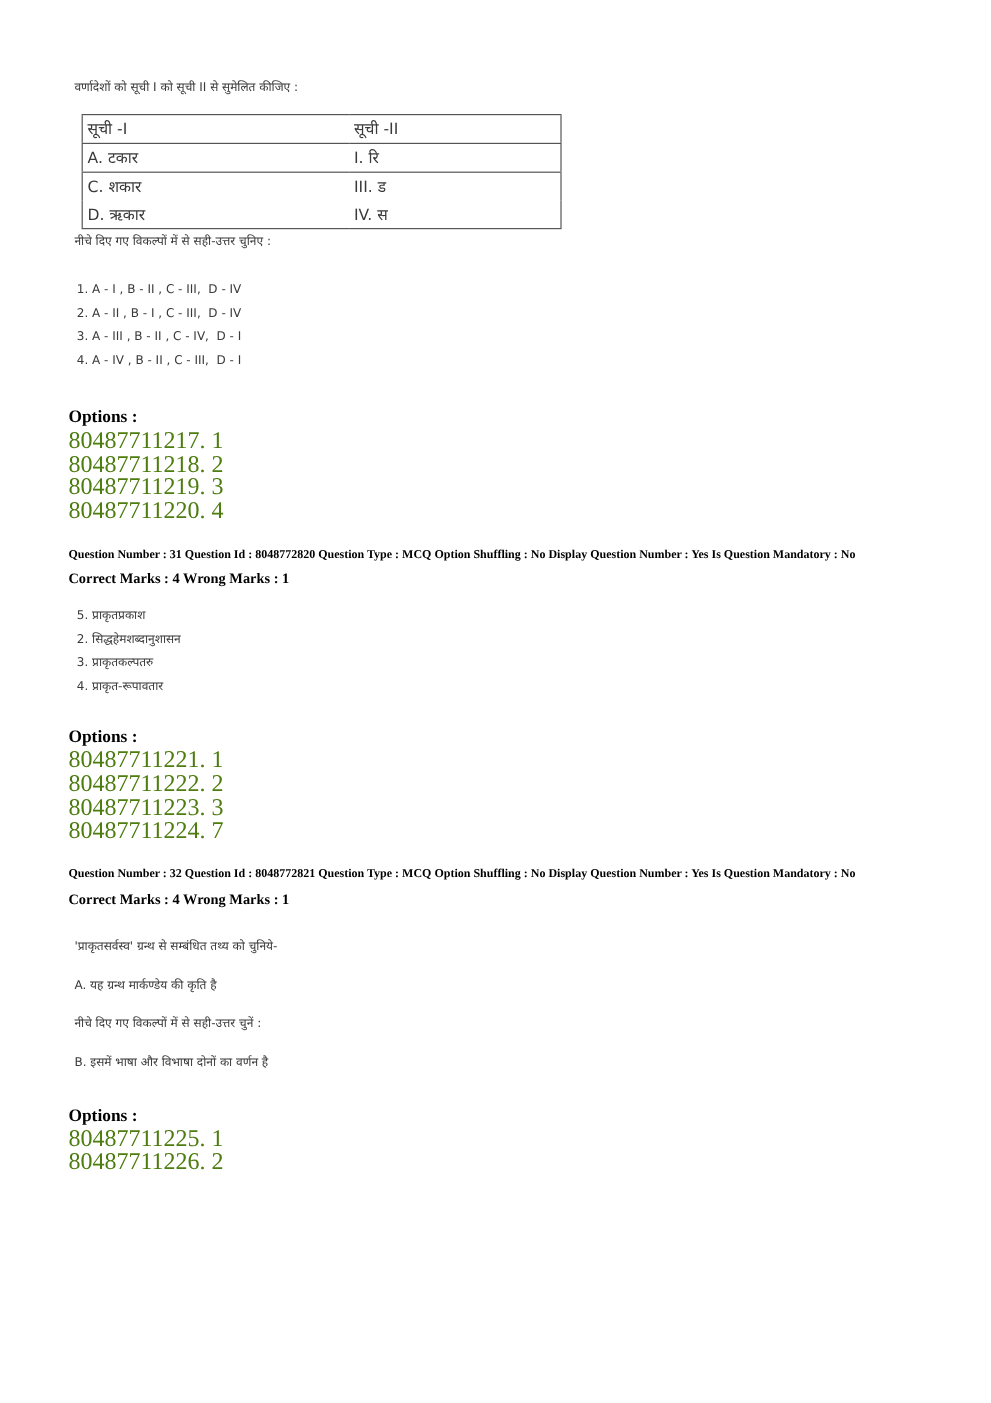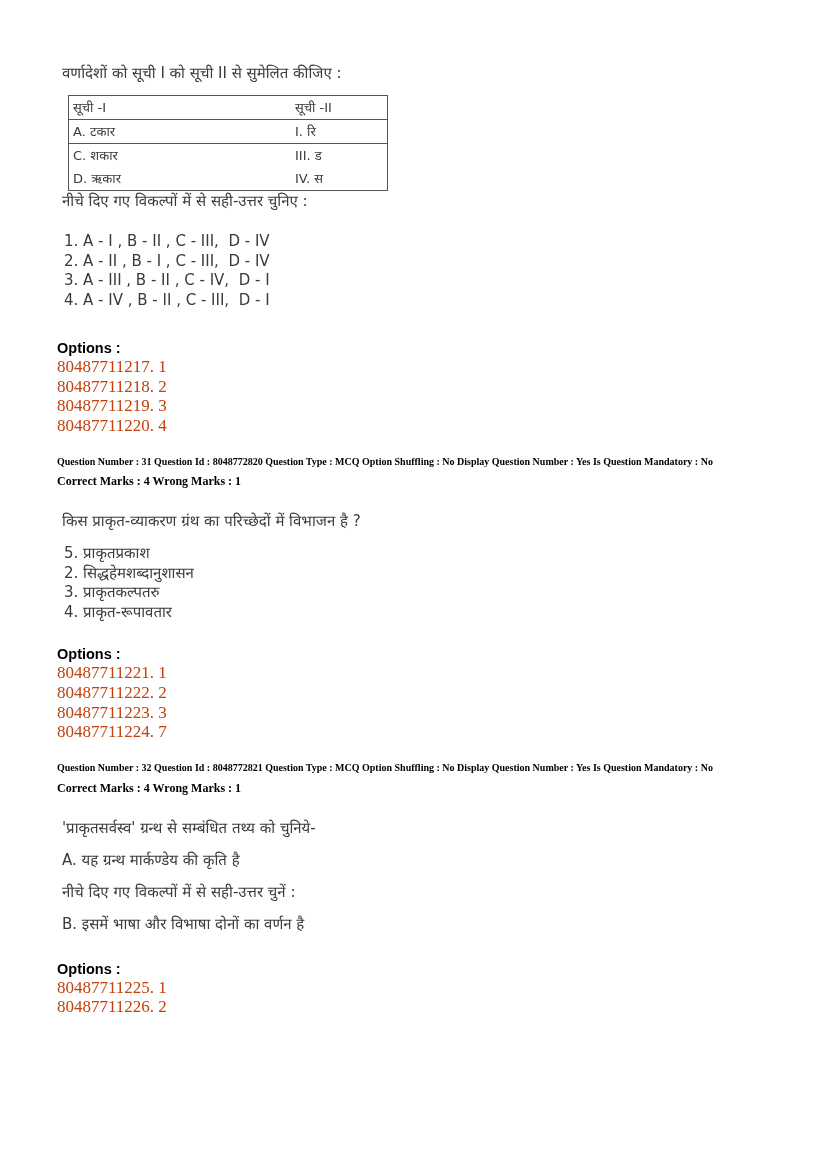--- a/index.html
+++ b/index.html
@@ -1,37 +1,37 @@
 <!DOCTYPE html>
 <html><head>
 <meta charset="utf-8">
 <style>
   html,body{margin:0;padding:0;background:#ffffff;}
   body{width:826px;font-family:"DejaVu Sans",sans-serif;color:#2e2e2e;}
   .page{width:826px;min-height:1169px;background:#fff;box-sizing:border-box;padding:65px 55px 20px 57px;}
 
-  .hindi{font-family:"DejaVu Sans",sans-serif;font-size:15px;color:#3a3a3a;}
+  .hindi{font-family:"DejaVu Sans",sans-serif;font-size:10px;color:#3a3a3a;}
   p{margin:0;}
 
   .intro{margin-left:5px;line-height:17px;}
 
-  table.match{border-collapse:collapse;width:320px;margin:13px 0 2px 11px;table-layout:fixed;}
+  table.match{border-collapse:collapse;width:400px;margin:13px 0 2px 11px;table-layout:fixed;}
   table.match td{border:1px solid #565656;border-left:none;border-right:none;padding:2px 4px 3px 4px;font-size:13px;color:#3a3a3a;height:17px;vertical-align:middle;}
   table.match{border:1px solid #565656;}
   table.match td.c1{width:214px;}
   table.match tr.nb td{border-bottom:none;}
   table.match tr.nt td{border-top:none;}
 
   .instruction{margin-left:5px;line-height:17px;}
 
   .choices{margin:22px 0 0 7px;line-height:19.5px;}
   .choices div{white-space:pre;}
 
-  .opt-label{font-family:Liberation Sans, sans-serif;font-weight:bold;font-size:14.5px;color:#000;margin:0;}
-  .opt-ids{font-family:"Liberation Serif",serif;font-size:17px;color:#c2410c;line-height:19.7px;margin-top:1px;}
+  .opt-label{font-family:Liberation Serif, serif;font-weight:bold;font-size:14.5px;color:#000;margin:0;}
+  .opt-ids{font-family:"Liberation Serif",serif;font-size:20px;color:#4d7c0f;line-height:19.7px;margin-top:1px;}
 
   .qheader{font-family:"Liberation Serif",serif;font-weight:bold;font-size:10px;color:#000;line-height:16.5px;max-width:716px;}
   .qmarks{font-family:"Liberation Serif",serif;font-weight:bold;font-size:12px;color:#000;margin-top:4px;}
 
   .mt14{margin-top:14px;}
   .mt18{margin-top:18px;}
   .mt24{margin-top:24px;}
   .mt28{margin-top:28px;}
   .mt30{margin-top:30px;}
   .stmt{margin-left:5px;margin-top:15px;line-height:17px;}
@@ -77,21 +77,20 @@
   <div class="opt-ids">
     <div>80487711217. 1</div>
     <div>80487711218. 2</div>
     <div>80487711219. 3</div>
     <div>80487711220. 4</div>
   </div>
 
   <p class="qheader mt18">Question Number : 31 Question Id : 8048772820 Question Type : MCQ Option Shuffling : No Display Question Number : Yes Is Question Mandatory : No</p>
   <p class="qmarks">Correct Marks : 4  Wrong Marks : 1</p>
 
-  <p class="hindi intro mt24">किस प्राकृत-व्याकरण ग्रंथ का परिच्छेदों में विभाजन है ?</p>
 
   <div class="hindi choices mt14">
     <div>5. प्राकृतप्रकाश</div>
     <div>2. सिद्धहेमशब्दानुशासन</div>
     <div>3. प्राकृतकल्पतरु</div>
     <div>4. प्राकृत-रूपावतार</div>
   </div>
 
   <p class="opt-label mt24">Options :</p>
   <div class="opt-ids">

